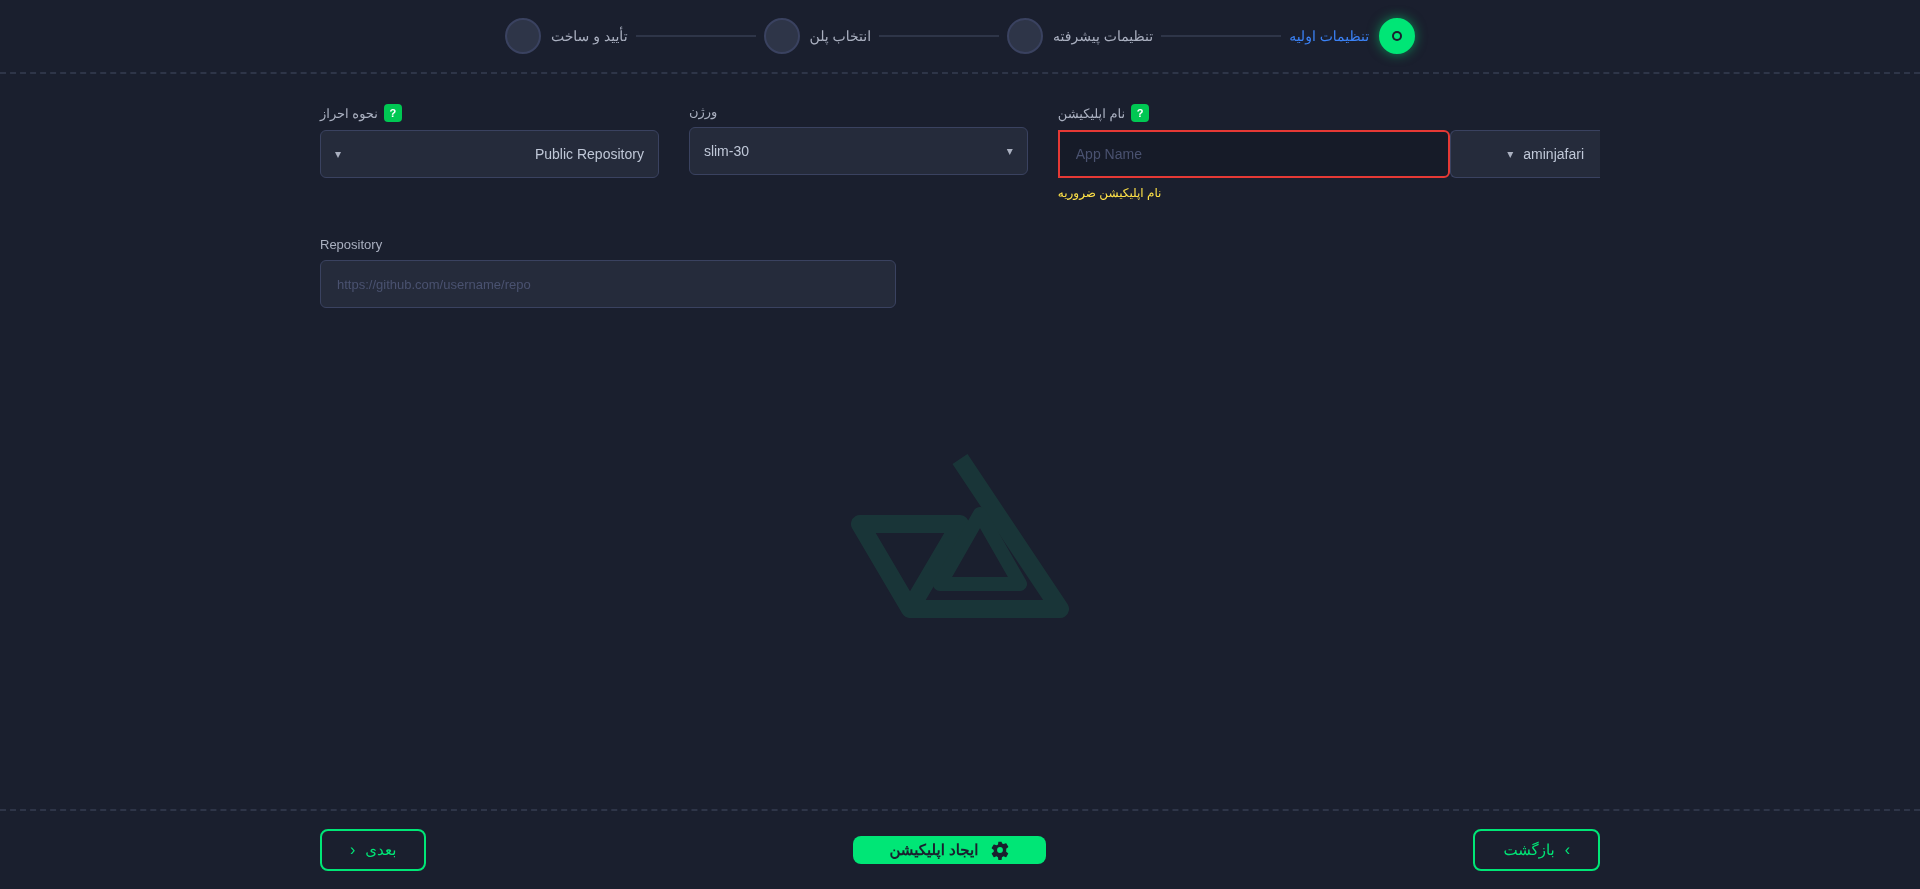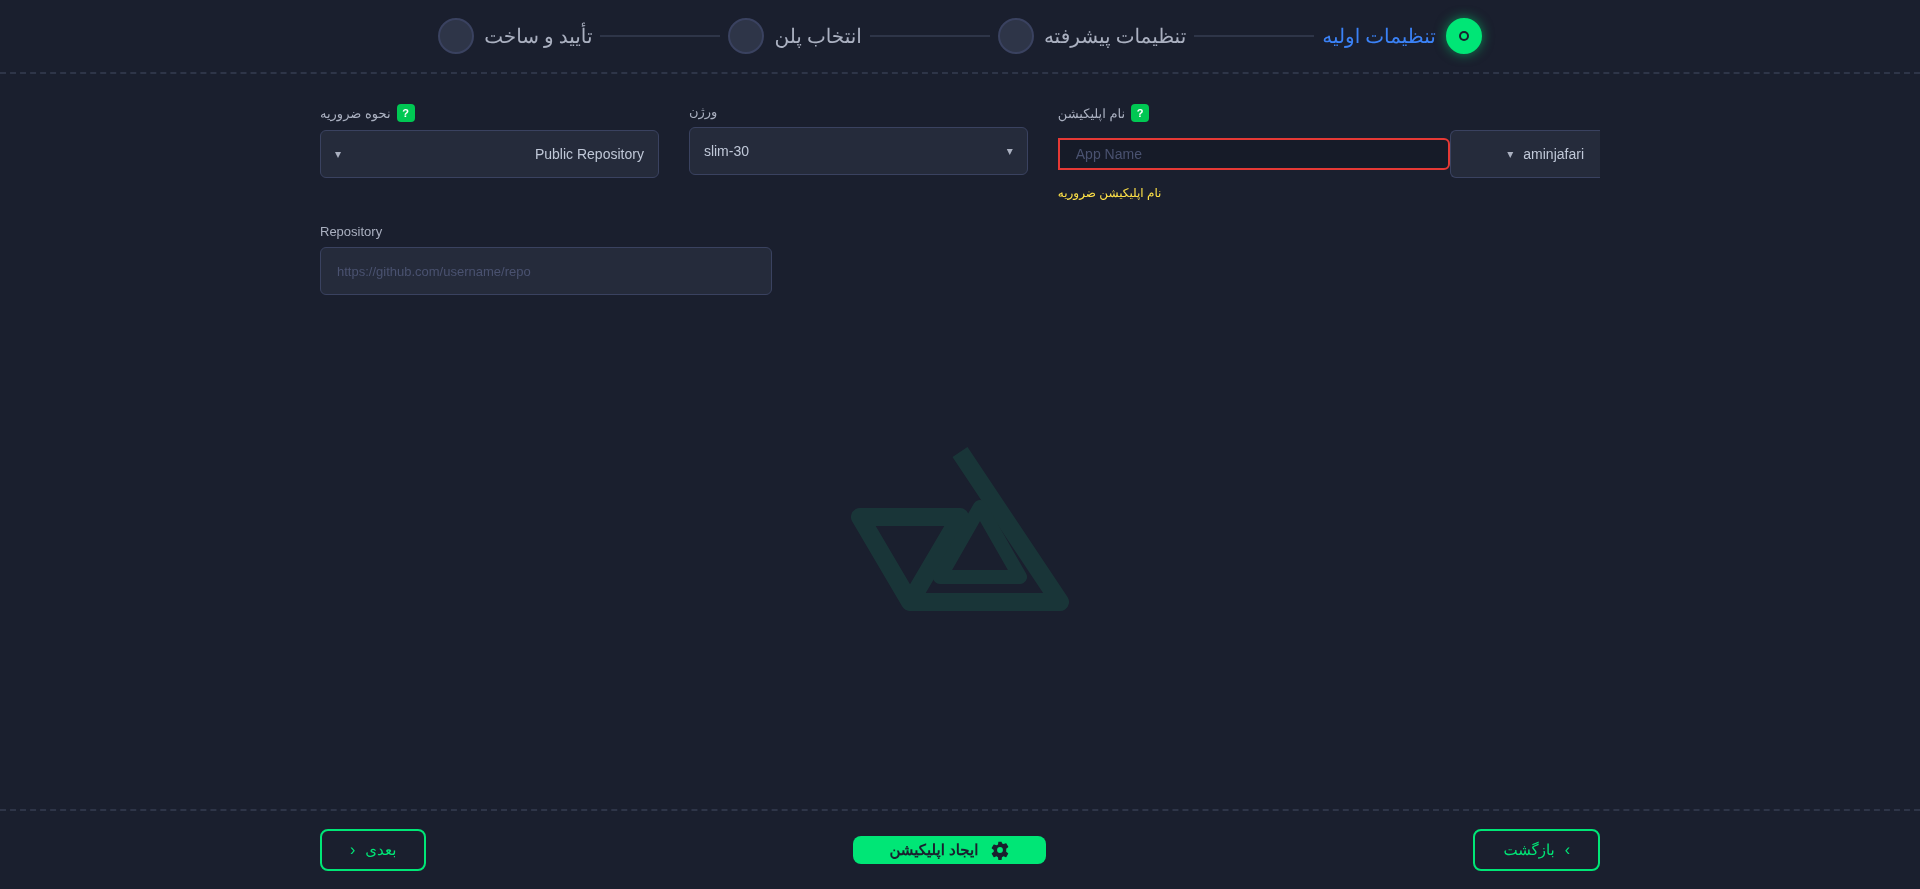--- a/index.html
+++ b/index.html
@@ -56,24 +56,23 @@
       border: 3px solid #00e676;
       box-shadow: 0 0 12px #00e67688;
     }
 
     .step-circle.inactive {
       background: #2e3548;
       border: 2px solid #3a4260;
     }
 
     .step-label {
-      font-size: 20px;
+      font-size: 14px;
       color: #aab0c0;
       white-space: nowrap;
-      font-family: Liberation Serif, serif;
     }
 
     .step-label.active-label {
       color: #3b82f6;
     }
 
     .step-line {
       width: 120px;
       height: 2px;
       background: #2e3548;
@@ -174,21 +173,21 @@
       cursor: pointer;
       min-width: 150px;
       border-right: none;
     }
 
     .app-name-input {
       flex: 1;
       background: #161b28;
       border: 2px solid #e53935;
       border-radius: 0 6px 6px 0;
-      height: 32px;
+      height: 48px;
       color: #aab0c0;
       font-size: 14px;
       padding: 0 16px;
       outline: none;
       direction: ltr;
     }
 
     .app-name-input::placeholder {
       color: #4a5270;
     }
@@ -235,21 +234,21 @@
       align-items: center;
       justify-content: space-between;
       cursor: pointer;
       width: 100%;
       gap: 10px;
       direction: ltr;
     }
 
     
     .repo-section {
-      margin-top: 24px;
+      margin-top: 37px;
       display: flex;
       flex-direction: column;
       align-items: flex-end;
       gap: 8px;
       width: 100%;
       max-width: 480px;
       align-self: flex-end;
       margin-right: 0;
     }
 
@@ -262,21 +261,21 @@
 
     .repo-input {
       background: #252b3b;
       border: 1px solid #3a4260;
       border-radius: 6px;
       height: 48px;
       color: #4a5270;
       font-size: 13px;
       padding: 0 16px;
       outline: none;
-      width: 452px;
+      width: 576px;
       direction: ltr;
     }
 
     .repo-input::placeholder {
       color: #4a5270;
     }
 
     
     .logo-area {
       flex: 1;
@@ -413,21 +412,21 @@
         </div>
         <div class="select-dropdown">
           <span class="chevron-icon">▾</span>
           <span>30-slim</span>
         </div>
       </div>
 
       <div class="form-group execution-group">
         <div class="field-label">
           <span class="help-icon">?</span>
-          <span>نحوه ضروریه</span>
+          <span>نحوه احراز</span>
         </div>
         <div class="execution-dropdown">
           <span class="chevron-icon">▾</span>
           <span>Public Repository</span>
         </div>
       </div>
 
     </div>
 
     <div class="repo-section">

